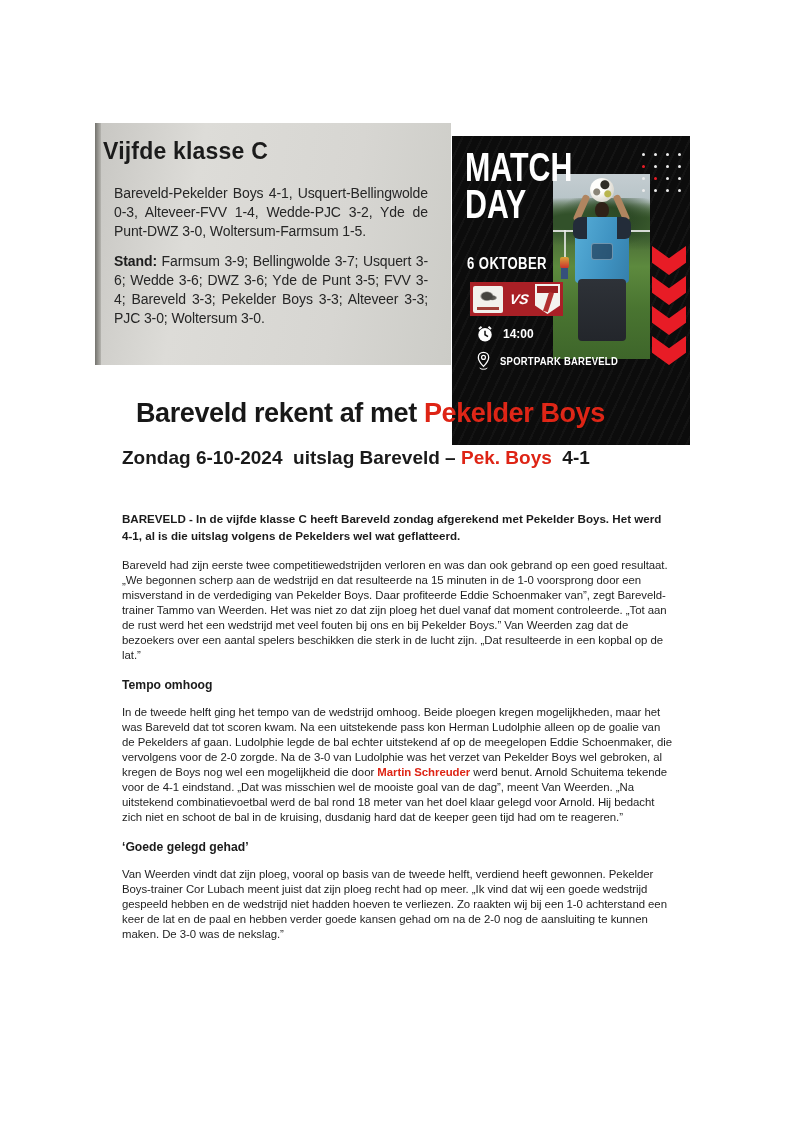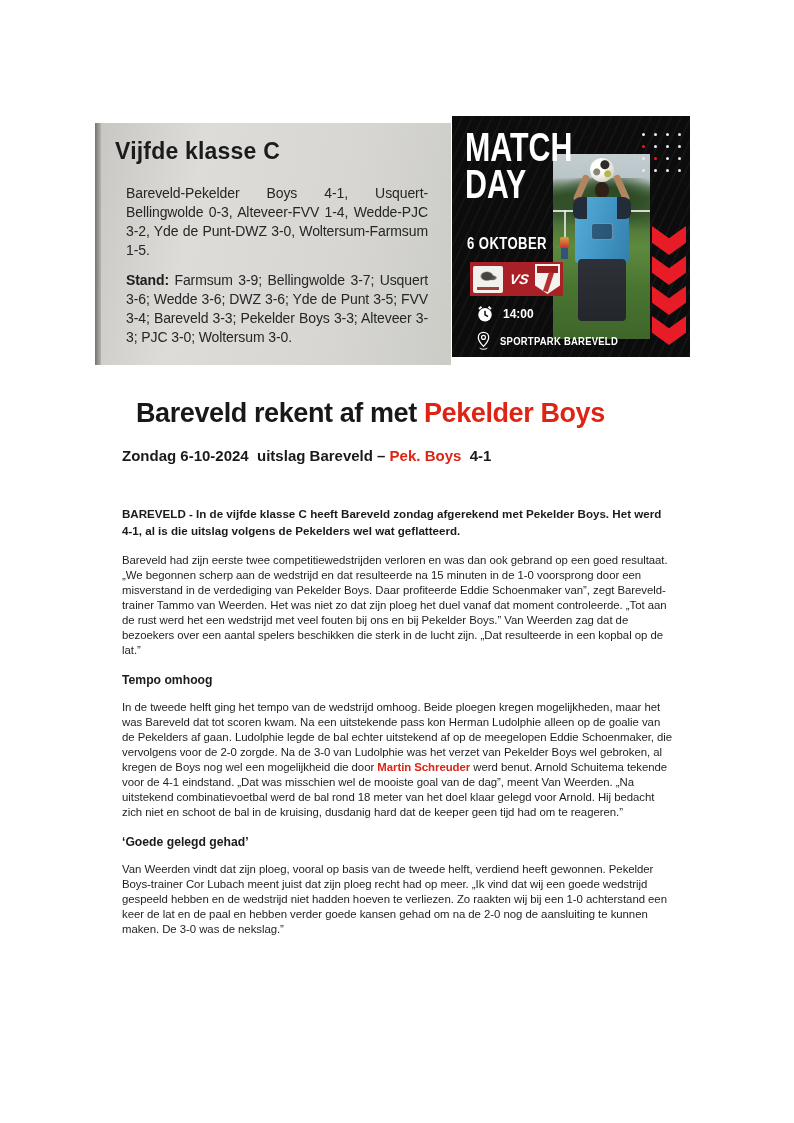--- a/index.html
+++ b/index.html
@@ -1,30 +1,30 @@
 <!DOCTYPE html>
 <html style="--accent_red: #de2415; --poster_red: #e81c26; --band_red: #a92026; --poster_bg: #0c0c0c;"><head>
 <meta charset="utf-8">
 <style>
   html,body{margin:0;padding:0;background:#fff;}
   .page{position:relative;width:794px;height:1123px;background:#fff;overflow:hidden;
         font-family:"Liberation Sans",sans-serif;}
 
   
   .clipping{position:absolute;left:95px;top:123px;width:356px;height:242px;box-sizing:border-box;
-            padding:12px 12px 0 20px;overflow:hidden;color:#262626;
+            padding:12px 12px 0 8px;overflow:hidden;color:#262626;
             background:linear-gradient(100deg,#c7c6c2,#dddcd8 28%,#d7d6d2 68%,#ccccc7);}
   .clipping::before{content:"";position:absolute;left:0;top:0;bottom:0;width:6px;
             background:linear-gradient(to right,#74736e,#b5b4af);}
   .clipping h2{margin:3px 0 19px;font-size:23px;font-weight:bold;color:#1b1b1b;letter-spacing:.2px;}
   .clipping p{margin:11px;font-size:14px;line-height:19px;text-align:justify;letter-spacing:-.1px;}
   .clipping b{color:#1d1d1d;}
 
   
-  .poster{position:absolute;left:452px;top:116px;width:238px;height:241px;background:var(--poster_bg,#0c0c0c);
+  .poster{position:absolute;left:452px;top:136px;width:238px;height:309px;background:var(--poster_bg,#0c0c0c);
           overflow:hidden;color:#fff;}
   .poster::before{content:"";position:absolute;inset:0;z-index:1;
           background:repeating-linear-gradient(115deg,rgba(255,255,255,.03) 0 2px,transparent 2px 9px);}
   .photo{position:absolute;left:101px;top:38px;width:97px;height:185px;z-index:2;
          background:linear-gradient(#c4cdd1 0%,#b9c5c9 13%,#8ba089 19%,#47663a 28%,#507439 38%,#5d8a3e 50%,#4a7531 72%,#3e662a 100%);}
   .trees{position:absolute;left:0;top:13%;width:100%;height:28%;
          background:radial-gradient(ellipse at 18% 45%,#32512a 18%,transparent 60%),
                     radial-gradient(ellipse at 58% 38%,#2b4724 22%,transparent 64%),
                     radial-gradient(ellipse at 92% 55%,#3a5b2d 22%,transparent 60%);}
   .goal-bar{position:absolute;left:0;top:30%;width:100%;height:2px;background:rgba(242,242,242,.85);}
@@ -77,21 +77,21 @@
   .dot{width:3px;height:3px;border-radius:50%;background:#ececec;}
   .dot:nth-child(5),.dot:nth-child(10){background:var(--poster_red,#e81c26);}
   .chevrons{position:absolute;right:4px;top:110px;z-index:4;display:flex;flex-direction:column;gap:1px;}
   .chev{width:34px;height:29px;background:var(--poster_red,#e81c26);
         clip-path:polygon(0 0,50% 42%,100% 0,100% 58%,50% 100%,0 58%);}
 
   
   .article{position:absolute;left:122px;top:384px;width:552px;color:#1e1e1e;}
   .article h1{margin:14px;font-size:27px;font-weight:bold;letter-spacing:-.4px;color:#181818;}
   .red{color:var(--accent_red,#de2415);}
-  .subtitle{margin-top:18px;font-size:15px;font-weight:bold;color:#1a1a1a;white-space:pre-wrap;}
+  .subtitle{margin-top:18px;font-size:19px;font-weight:bold;color:#1a1a1a;white-space:pre-wrap;}
   .lead{margin:42px 0 12px;font-size:11.6px;line-height:16.9px;font-weight:bold;color:#1b1b1b;}
   .article p.body{margin:13px 0 0;font-size:11.4px;line-height:15px;letter-spacing:-.05px;}
   .article h3{margin:15px 0 0;font-size:12.2px;font-weight:bold;color:#1b1b1b;}
   .bold{font-weight:bold;}
 </style>
 </head>
 <body>
 
 <div class="page">
 

